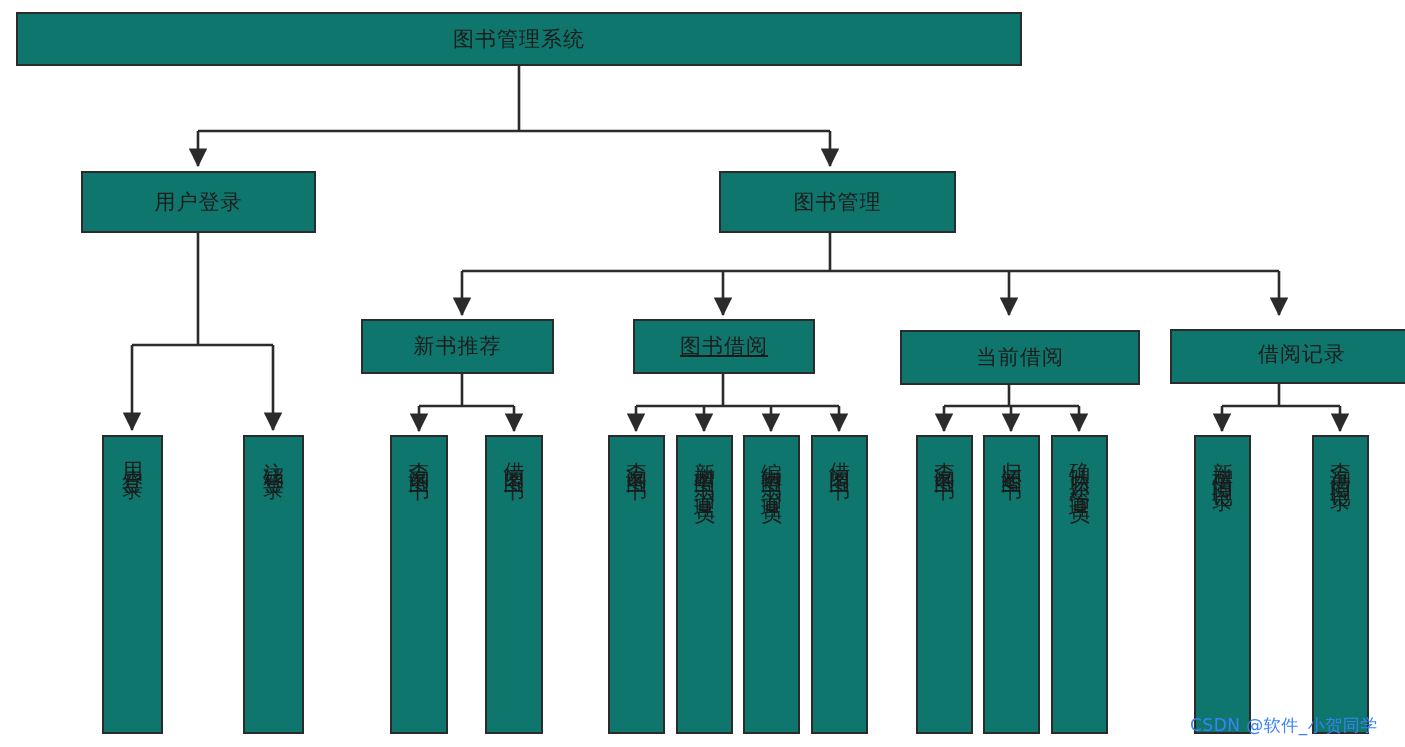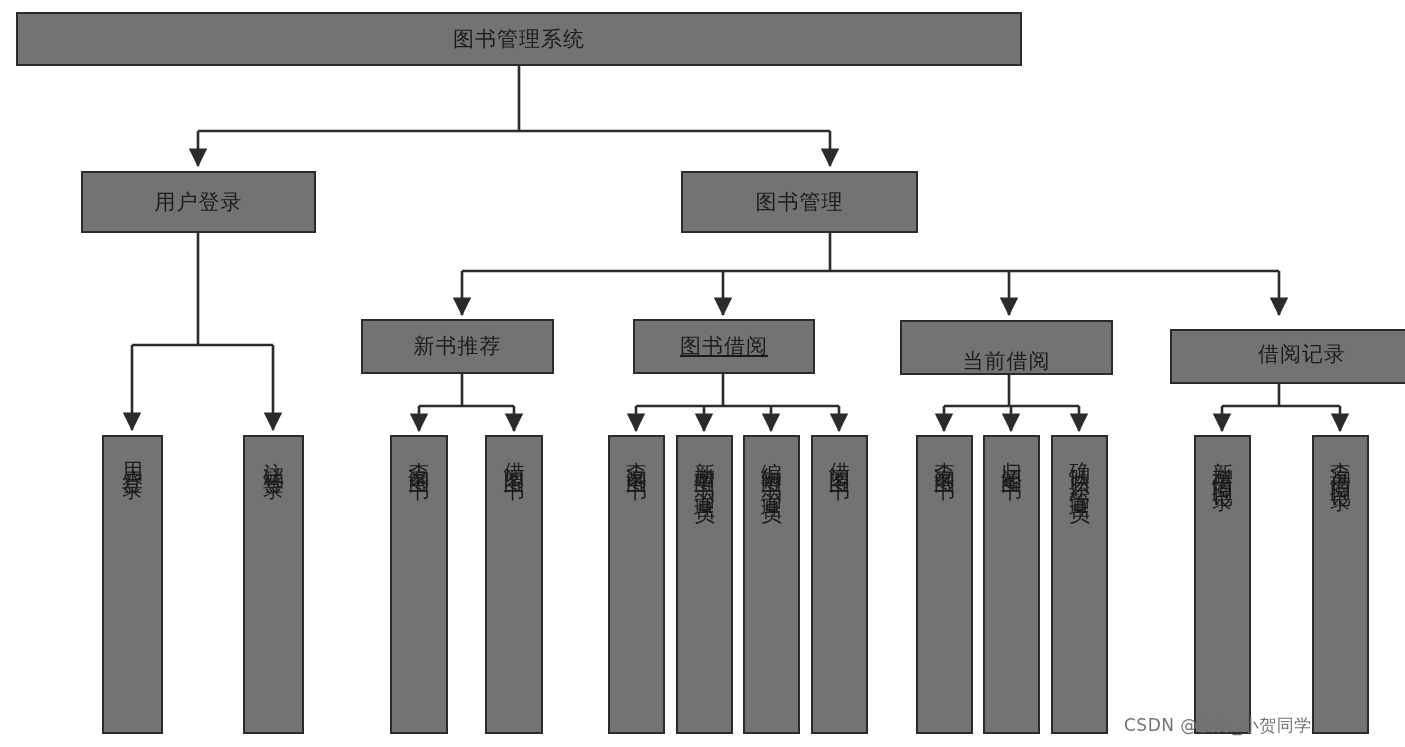--- a/index.html
+++ b/index.html
@@ -17,21 +17,21 @@
   #canvas {
     position: absolute;
     left: 0;
     top: 0;
     width: 1405px;
     height: 747px;
   }
   .node {
     position: absolute;
     box-sizing: border-box;
-    background: #737373;
+    background: #0f766e;
     border: 2.2px solid #2b2b2b;
     display: flex;
     align-items: center;
     justify-content: center;
     color: #1a1a1a;
     z-index: 5;
   }
   .node-label {
     font-size: 21px;
     line-height: 1.15;
@@ -45,24 +45,24 @@
   }
   .node.vertical .node-label {
     writing-mode: vertical-rl;
     text-orientation: upright;
     letter-spacing: 6px;
     font-size: 21px;
     white-space: nowrap;
   }
   .watermark {
     position: absolute;
-    left: 1124px;
+    left: 1190px;
     top: 714px;
     font-size: 17px;
-    color: #737373;
+    color: #3b82f6;
     letter-spacing: 0.5px;
     white-space: nowrap;
     z-index: 20;
     font-family: "DejaVu Sans", "Liberation Sans", sans-serif;
   }
 </style>
 </head>
 <body>
 
 <svg id="canvas" viewBox="0 0 1405 747" xmlns="http://www.w3.org/2000/svg">
@@ -116,31 +116,31 @@
   </g>
 </svg>
 
 <div class="node" style="left:16px; top:12px; width:1006px; height:54px;">
   <span class="node-label">图书管理系统</span>
 </div>
 
 <div class="node" style="left:81px; top:171px; width:235px; height:62px;">
   <span class="node-label">用户登录</span>
 </div>
-<div class="node" style="left:681px; top:171px; width:237px; height:62px;">
+<div class="node" style="left:719px; top:171px; width:237px; height:62px;">
   <span class="node-label">图书管理</span>
 </div>
 
 <div class="node" style="left:361px; top:319px; width:193px; height:55px;">
   <span class="node-label">新书推荐</span>
 </div>
 <div class="node" style="left:633px; top:319px; width:182px; height:55px;text-decoration:underline;">
   <span class="node-label">图书借阅</span>
 </div>
-<div class="node" style="left:900px; top:320px; width:213px; height:55px;align-items:flex-end;">
+<div class="node" style="left:900px; top:330px; width:240px; height:55px;">
   <span class="node-label">当前借阅</span>
 </div>
 <div class="node" style="left:1170px; top:329px; width:264px; height:55px;font-family:Liberation Mono, monospace;">
   <span class="node-label">借阅记录</span>
 </div>
 
 <div class="node vertical" style="left:102px; top:435px; width:61px; height:299px;">
   <span class="node-label">用户登录</span>
 </div>
 <div class="node vertical" style="left:243px; top:435px; width:61px; height:299px;">

